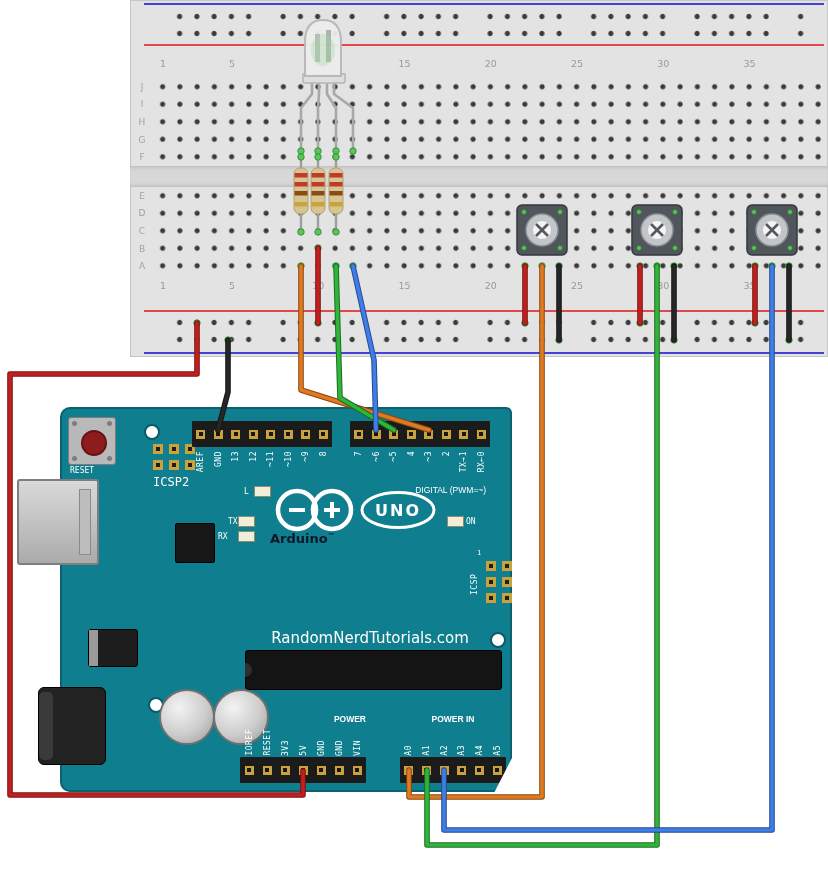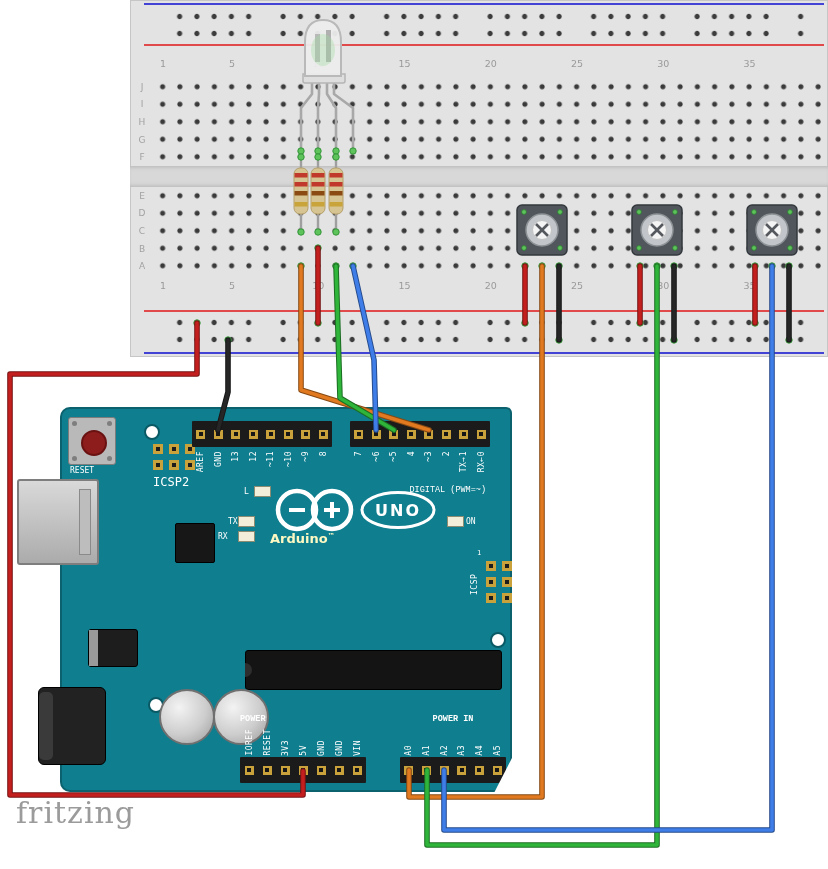--- a/index.html
+++ b/index.html
@@ -45,21 +45,21 @@
   .pingrid .pin::after{content:"";position:absolute;inset:3px;background:#1d1d1d;}
   .pinstrip{position:absolute;height:26px;background:#1b1b1b;display:flex;
       justify-content:space-around;align-items:center;border-radius:1px;}
   .pinstrip .pin{width:9px;height:9px;background:#caa23c;position:relative;}
   .pinstrip .pin::after{content:"";position:absolute;inset:2.5px;background:#161616;}
   .labelrow{position:absolute;display:flex;justify-content:space-around;}
   .labelrow.below{align-items:flex-start;height:34px;}
   .labelrow.above{align-items:flex-end;height:34px;}
   .vlabel{writing-mode:vertical-rl;transform:rotate(180deg);color:#fff;
       font-family:"DejaVu Sans Mono",monospace;font-size:8px;letter-spacing:0.5px;}
-  .caption{position:absolute;color:#fff;font-family:Liberation Mono, monospace;font-size:8.5px;}
+  .caption{position:absolute;color:#fff;font-family:Liberation Sans, sans-serif;font-size:8.5px;}
   .ledrect{position:absolute;width:15px;height:9px;background:#f2eed9;border:1px solid #8c8c72;}
   #chip-small{position:absolute;left:115px;top:116px;width:38px;height:38px;background:#171717;
       border-radius:2px;border:1px solid #000;}
   #chip-long{position:absolute;left:185px;top:243px;width:255px;height:38px;background:#141414;
       border-radius:3px;border:1px solid #000;}
   #chip-long .notch{position:absolute;left:-1px;top:12px;width:7px;height:14px;background:#2e2e2e;
       border-radius:0 7px 7px 0;}
   #regulator{position:absolute;left:28px;top:222px;width:48px;height:36px;background:#1d1d1d;
       border-radius:3px;border:1px solid #000;}
   #regulator .tab{position:absolute;left:0;top:0;width:9px;height:100%;background:#9a9a9a;}
@@ -67,21 +67,21 @@
       background:radial-gradient(circle at 35% 32%, #f3f3f3, #cdcdcd 55%, #9a9a9a 100%);
       border:2px solid #707070;}
   #usb{position:absolute;left:-43px;top:72px;width:78px;height:82px;
       background:linear-gradient(180deg,#d9d9d9,#ababab);border:2px solid #7e7e7e;border-radius:3px;}
   #usb .inner{position:absolute;right:6px;top:8px;bottom:8px;width:10px;background:#bdbdbd;
       border:1px solid #8a8a8a;}
   #powerjack{position:absolute;left:-22px;top:280px;width:66px;height:76px;background:#222;
       border-radius:6px;border:1px solid #000;}
   #powerjack .ring{position:absolute;left:0;top:4px;bottom:4px;width:14px;background:#3a3a3a;
       border-radius:5px;}
-  #brand-line{position:absolute;left:210px;top:124px;color:#fef9c3;font-size:13px;font-weight:bold;}
+  #brand-line{position:absolute;left:210px;top:124px;color:#0f172a;font-size:13px;font-weight:bold;}
   #brand-line sup{font-size:7px;}
   #rnt-text{position:absolute;left:150px;top:222px;width:320px;text-align:center;color:#fff;
       font-size:15px;}
   #watermark{position:absolute;left:16px;top:795px;font-size:30px;color:#9b9b9b;
       font-family:"DejaVu Serif",serif;letter-spacing:1px;}
   svg.overlay{position:absolute;left:0;top:0;pointer-events:none;}
   #components-svg{z-index:8;}
   #wires-svg{z-index:12;}
 </style>
 </head>
@@ -234,38 +234,39 @@
         <div class="pin"></div>
         <div class="pin"></div>
         <div class="pin"></div>
         <div class="pin"></div>
         <div class="pin"></div>
         <div class="pin"></div>
       </div>
     <div class="vlabel" style="position:absolute;left:410px;top:156px;height:32px">ICSP</div>
     <div class="tinylabel" style="left:417px;top:142px;font-size:7px">1</div>
 
+    <div id="rnt-text">RandomNerdTutorials.com</div>
 
     <div id="chip-long">
       <div class="notch"></div>
     </div>
     <div id="regulator">
       <div class="tab"></div>
     </div>
     <div class="cap-round" style="left:99px;top:282px"></div>
     <div class="cap-round" style="left:153px;top:282px"></div>
 
     <div id="usb">
       <div class="inner"></div>
     </div>
     <div id="powerjack">
       <div class="ring"></div>
     </div>
 
-    <div class="caption" style="left:180px;top:307px;width:126px;text-align:left;font-weight:bold">POWER</div>
+    <div class="caption" style="left:180px;top:307px;width:126px;text-align:right;font-weight:bold">POWER</div>
     <div class="labelrow above" style="left:180px;top:315px;width:126px">
         <span class="vlabel">IOREF</span>
         <span class="vlabel">RESET</span>
         <span class="vlabel">3V3</span>
         <span class="vlabel">5V</span>
         <span class="vlabel">GND</span>
         <span class="vlabel">GND</span>
         <span class="vlabel">VIN</span>
       </div>
     <div class="pinstrip" style="left:180px;top:350px;width:126px">
@@ -458,14 +459,13 @@
       <g>
         <polyline points="789,266 789,340" fill="none" stroke="rgb(23,23,23)" stroke-width="5.6" stroke-linecap="round" stroke-linejoin="round"></polyline>
         <polyline points="789,266 789,340" fill="none" stroke="#262626" stroke-width="3.6" stroke-linecap="round" stroke-linejoin="round"></polyline>
       </g>
       <g>
         <polyline points="772,266 772,830 444,830 444,770" fill="none" stroke="rgb(38,75,139)" stroke-width="5.6" stroke-linecap="round" stroke-linejoin="round"></polyline>
         <polyline points="772,266 772,830 444,830 444,770" fill="none" stroke="#3f7de8" stroke-width="3.6" stroke-linecap="round" stroke-linejoin="round"></polyline>
       </g>
     </svg>
 
-  <div id="watermark">fritzing</div>
 </div>
 
 </body></html>

